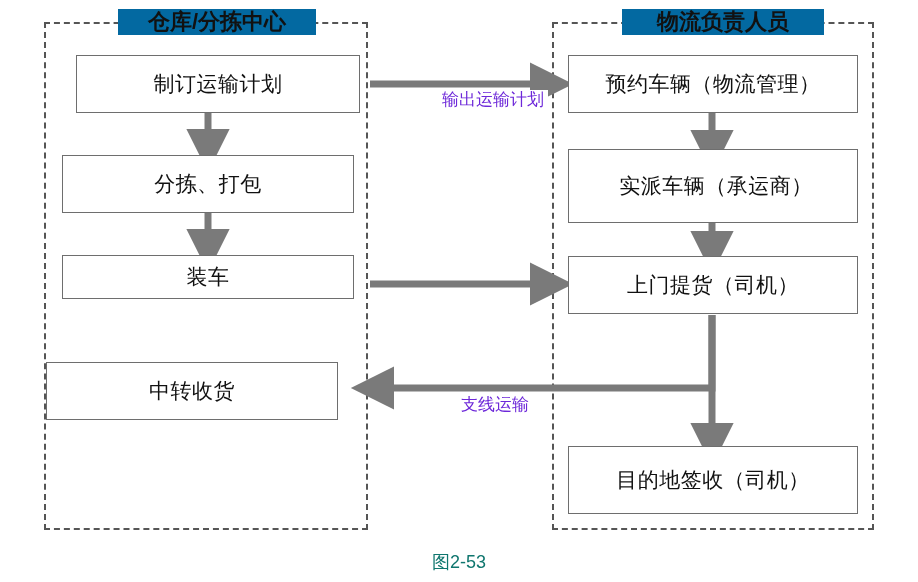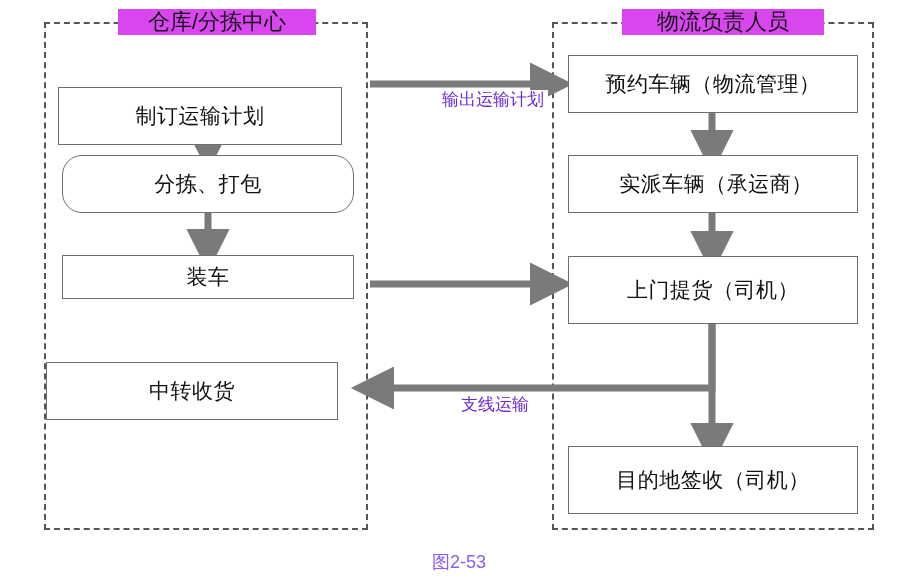--- a/index.html
+++ b/index.html
@@ -22,23 +22,23 @@
     width: 918px;
     height: 582px;
   }
   .lane {
     position: absolute;
     border: 2px dashed #555555;
     box-sizing: border-box;
   }
   .lane-title {
     position: absolute;
-    background: #d946ef;
+    background: #0369a1;
     font-size: 22px;
-    font-weight: normal;
+    font-weight: bold;
     text-align: center;
     color: #111111;
     padding: 0 10px;
     white-space: nowrap;
     line-height: 26px;
   }
   .node {
     position: absolute;
     border: 1px solid #6e6e6e;
     background: #ffffff;
@@ -60,21 +60,21 @@
     padding: 0 4px;
     line-height: 20px;
     margin-top: 33px;
   }
   .figure-caption {
     position: absolute;
     left: 0;
     width: 918px;
     text-align: center;
     font-size: 18px;
-    color: #8b5cf6;
+    color: #0f766e;
   }
   svg.arrows {
     position: absolute;
     left: 0;
     top: 0;
     width: 918px;
     height: 582px;
     pointer-events: none;
   }
 </style>
@@ -110,27 +110,27 @@
       <line x1="370" y1="284" x2="548" y2="284"></line>
 
       <line x1="712" y1="315" x2="712" y2="441"></line>
     </g>
 
     <g stroke="#7a7a7a" stroke-width="7" fill="none">
       <path d="M712,315 L712,388 L376,388" marker-end="url(#ah)"></path>
     </g>
   </svg>
 
-  <div class="node" style="left:58px; top:55px; width:284px; height:58px;margin-top:32px;">制订运输计划</div>
-  <div class="node" style="left:62px; top:155px; width:292px; height:58px;border-radius:20px;">分拣、打包</div>
+  <div class="node" style="left:76px; top:55px; width:284px; height:58px;">制订运输计划</div>
+  <div class="node" style="left:62px; top:155px; width:292px; height:58px;">分拣、打包</div>
   <div class="node" style="left:62px; top:255px; width:292px; height:44px;">装车</div>
   <div class="node" style="left:46px; top:362px; width:292px; height:58px;">中转收货</div>
 
   <div class="node" style="left:568px; top:55px; width:290px; height:58px;">预约车辆（物流管理）</div>
-  <div class="node" style="left:568px; top:155px; width:290px; height:58px;padding-left:6px;">实派车辆（承运商）</div>
-  <div class="node" style="left:568px; top:256px; width:290px; height:68px;">上门提货（司机）</div>
+  <div class="node" style="left:568px; top:149px; width:290px; height:74px;padding-left:6px;">实派车辆（承运商）</div>
+  <div class="node" style="left:568px; top:256px; width:290px; height:58px;">上门提货（司机）</div>
   <div class="node" style="left:568px; top:446px; width:290px; height:68px;">目的地签收（司机）</div>
 
   <div class="edge-label" style="left:400px; top:57px; width:140px;">输出运输计划</div>
   <div class="edge-label" style="left:419px; top:363px; width:106px;font-family:Liberation Mono, monospace;">支线运输</div>
 
   <div class="figure-caption" style="top:550px;">图2-53</div>
 </div>
 
 </body></html>

